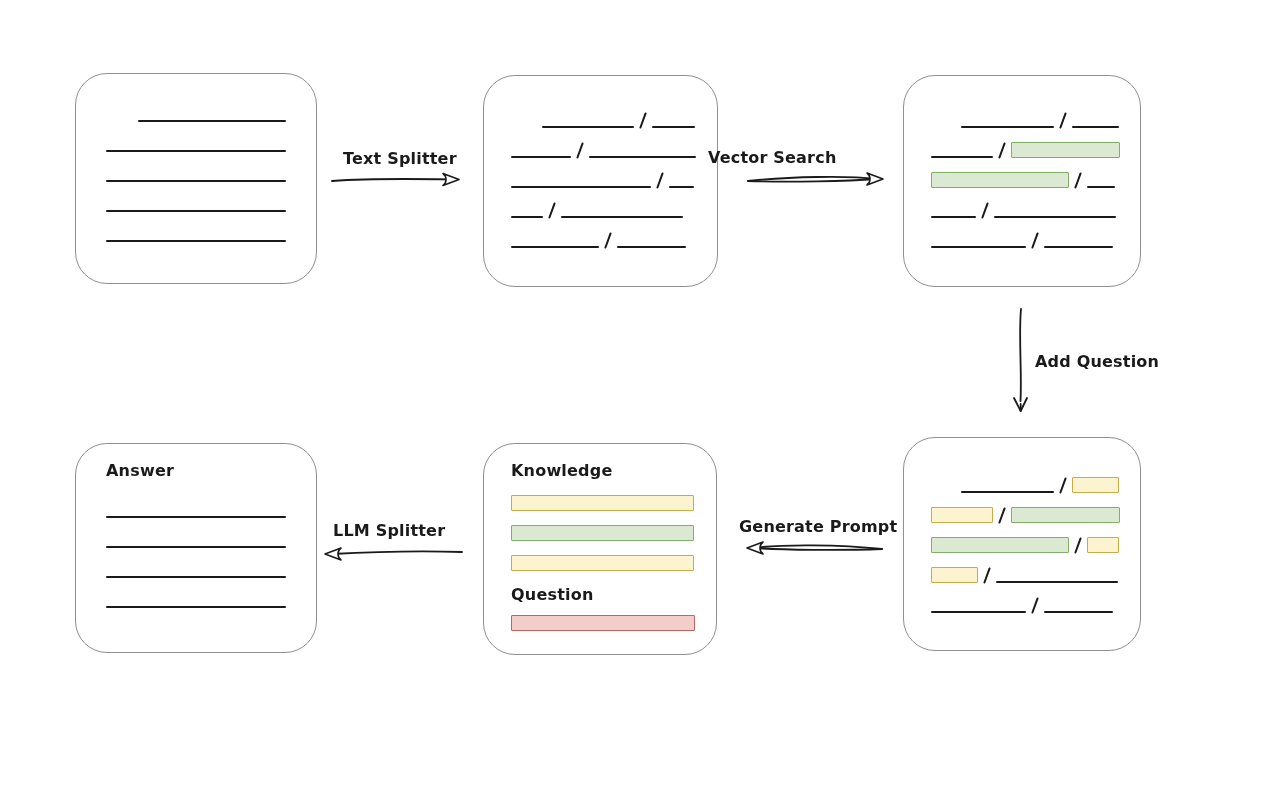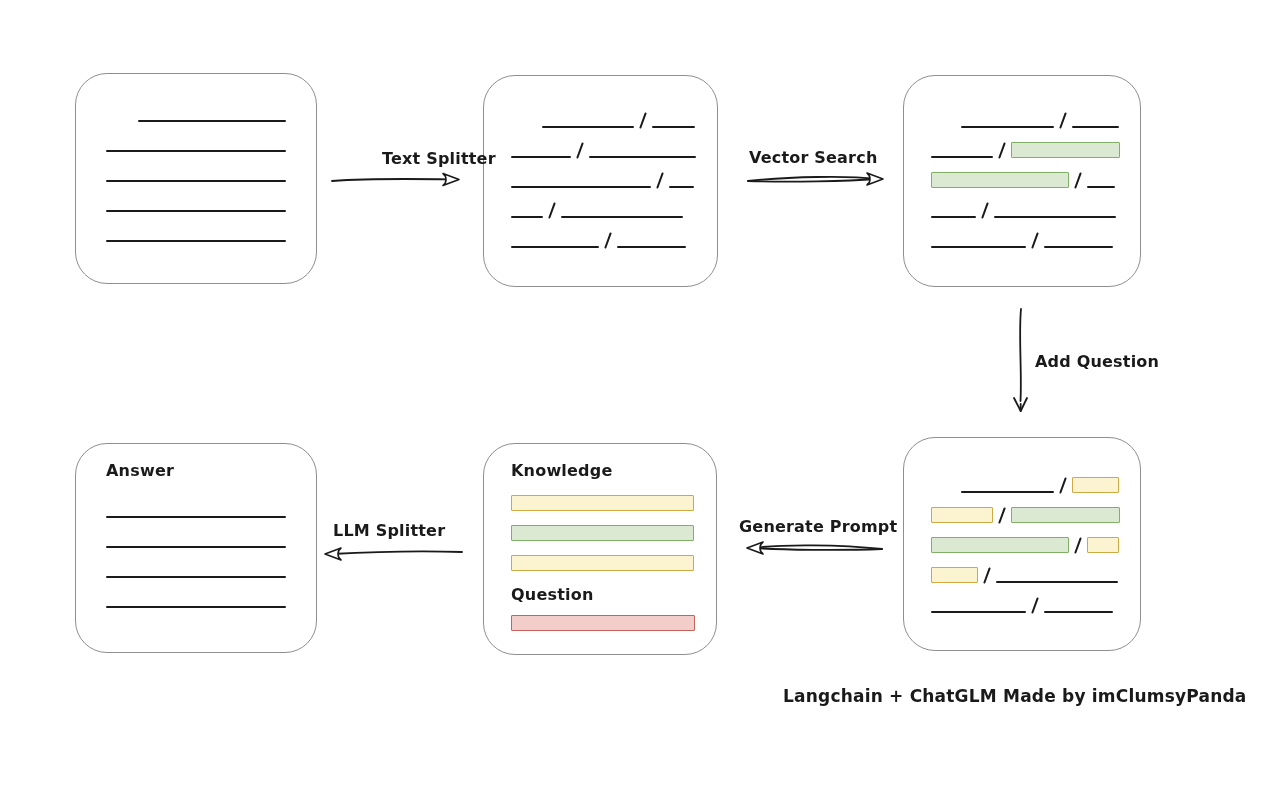--- a/index.html
+++ b/index.html
@@ -216,27 +216,27 @@
           <div class="bar" style="width: 183px; background: rgb(219, 233, 210); border-color: rgb(127, 176, 102);"></div>
           <div class="bar" style="width: 183px; background: rgb(252, 243, 209); border-color: rgb(209, 169, 66);"></div>
         </div>
       <div class="box-title q-title">Question</div>
       <div class="bars q-bars">
           <div class="bar" style="width: 184px; background: rgb(242, 205, 201); border-color: rgb(196, 98, 93);"></div>
         </div>
     </div>
   </div>
 
-  <div class="arrow-label" style="left:343px; top:149px;margin-left:39px;">Text Splitter</div>
+  <div class="arrow-label" style="left:343px; top:149px;">Text Splitter</div>
   <svg class="arrow" style="left:330px; top:169px;" width="138" height="22" viewBox="0 0 138 22">
     <path d="M2,12 C 45,9 95,10 122,10.5"></path>
     <path class="head" d="M113,4.5 L129,10.5 L113,16.5 C 117,13.5 117,7.5 113,4.5 Z"></path>
   </svg>
 
-  <div class="arrow-label" style="left:749px; top:148px;">Vector Search</div>
+  <div class="arrow-label" style="left:708px; top:148px;">Vector Search</div>
   <svg class="arrow" style="left:744px; top:169px;" width="150" height="22" viewBox="0 0 150 22">
     <path d="M4,12 C 45,7.5 105,6.5 132,10"></path>
     <path d="M4,12 C 45,13.5 105,12 132,10"></path>
     <path class="head" d="M123,4 L139,10 L123,16 C 127,13 127,7 123,4 Z"></path>
   </svg>
 
   <div class="arrow-label" style="left:1035px; top:352px;">Add Question</div>
   <svg class="arrow" style="left:1008px; top:306px;" width="26" height="112" viewBox="0 0 26 112">
     <path d="M13,3 C 10.5,30 14,65 12.5,95"></path>
     <polyline points="6,92 12.7,105 19,92"></polyline>
@@ -249,15 +249,14 @@
     <path d="M146,11 C 105,12.5 45,12 18,10"></path>
     <path class="head" d="M27,4 L11,10 L27,16 C 23,13 23,7 27,4 Z"></path>
   </svg>
 
   <div class="arrow-label" style="left:333px; top:521px;">LLM Splitter</div>
   <svg class="arrow" style="left:314px; top:543px;" width="150" height="22" viewBox="0 0 150 22">
     <path d="M148,9 C 100,7.5 55,9 18,11"></path>
     <path class="head" d="M27,5 L11,11 L27,17 C 23,14 23,8 27,5 Z"></path>
   </svg>
 
-  <div class="attribution" style="left:783px; top:686px;">Langchain + ChatGLM Made by imClumsyPanda</div>
 
 </div>
 
 </body></html>

